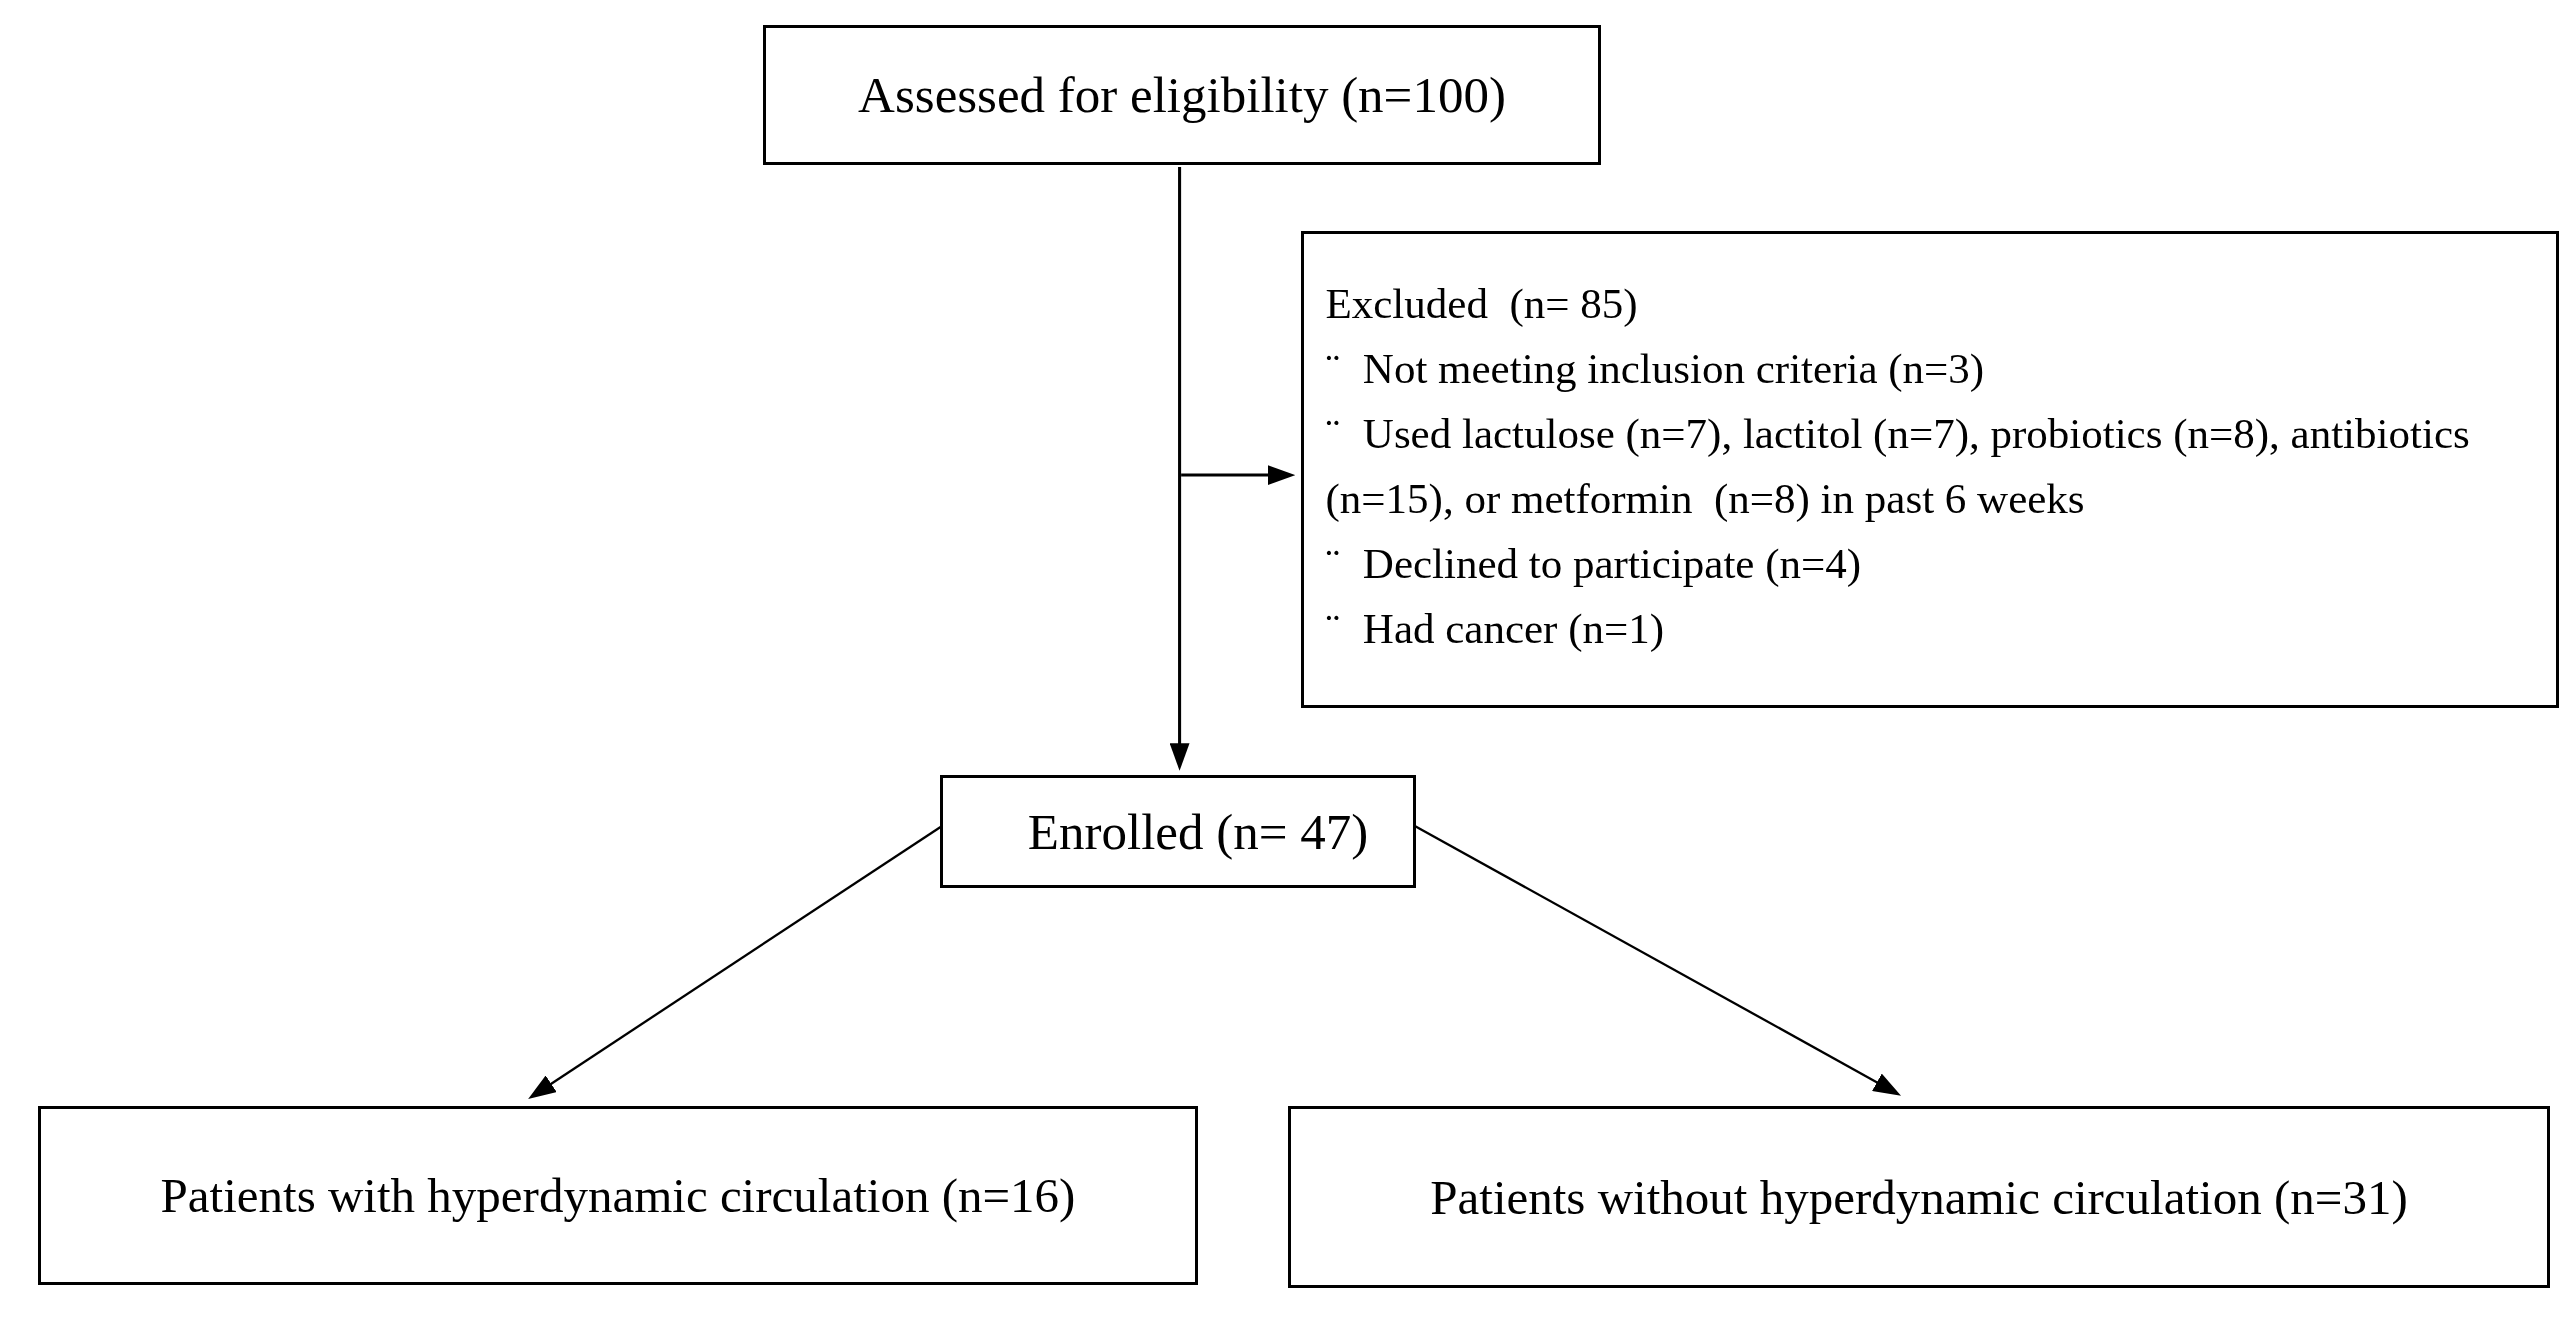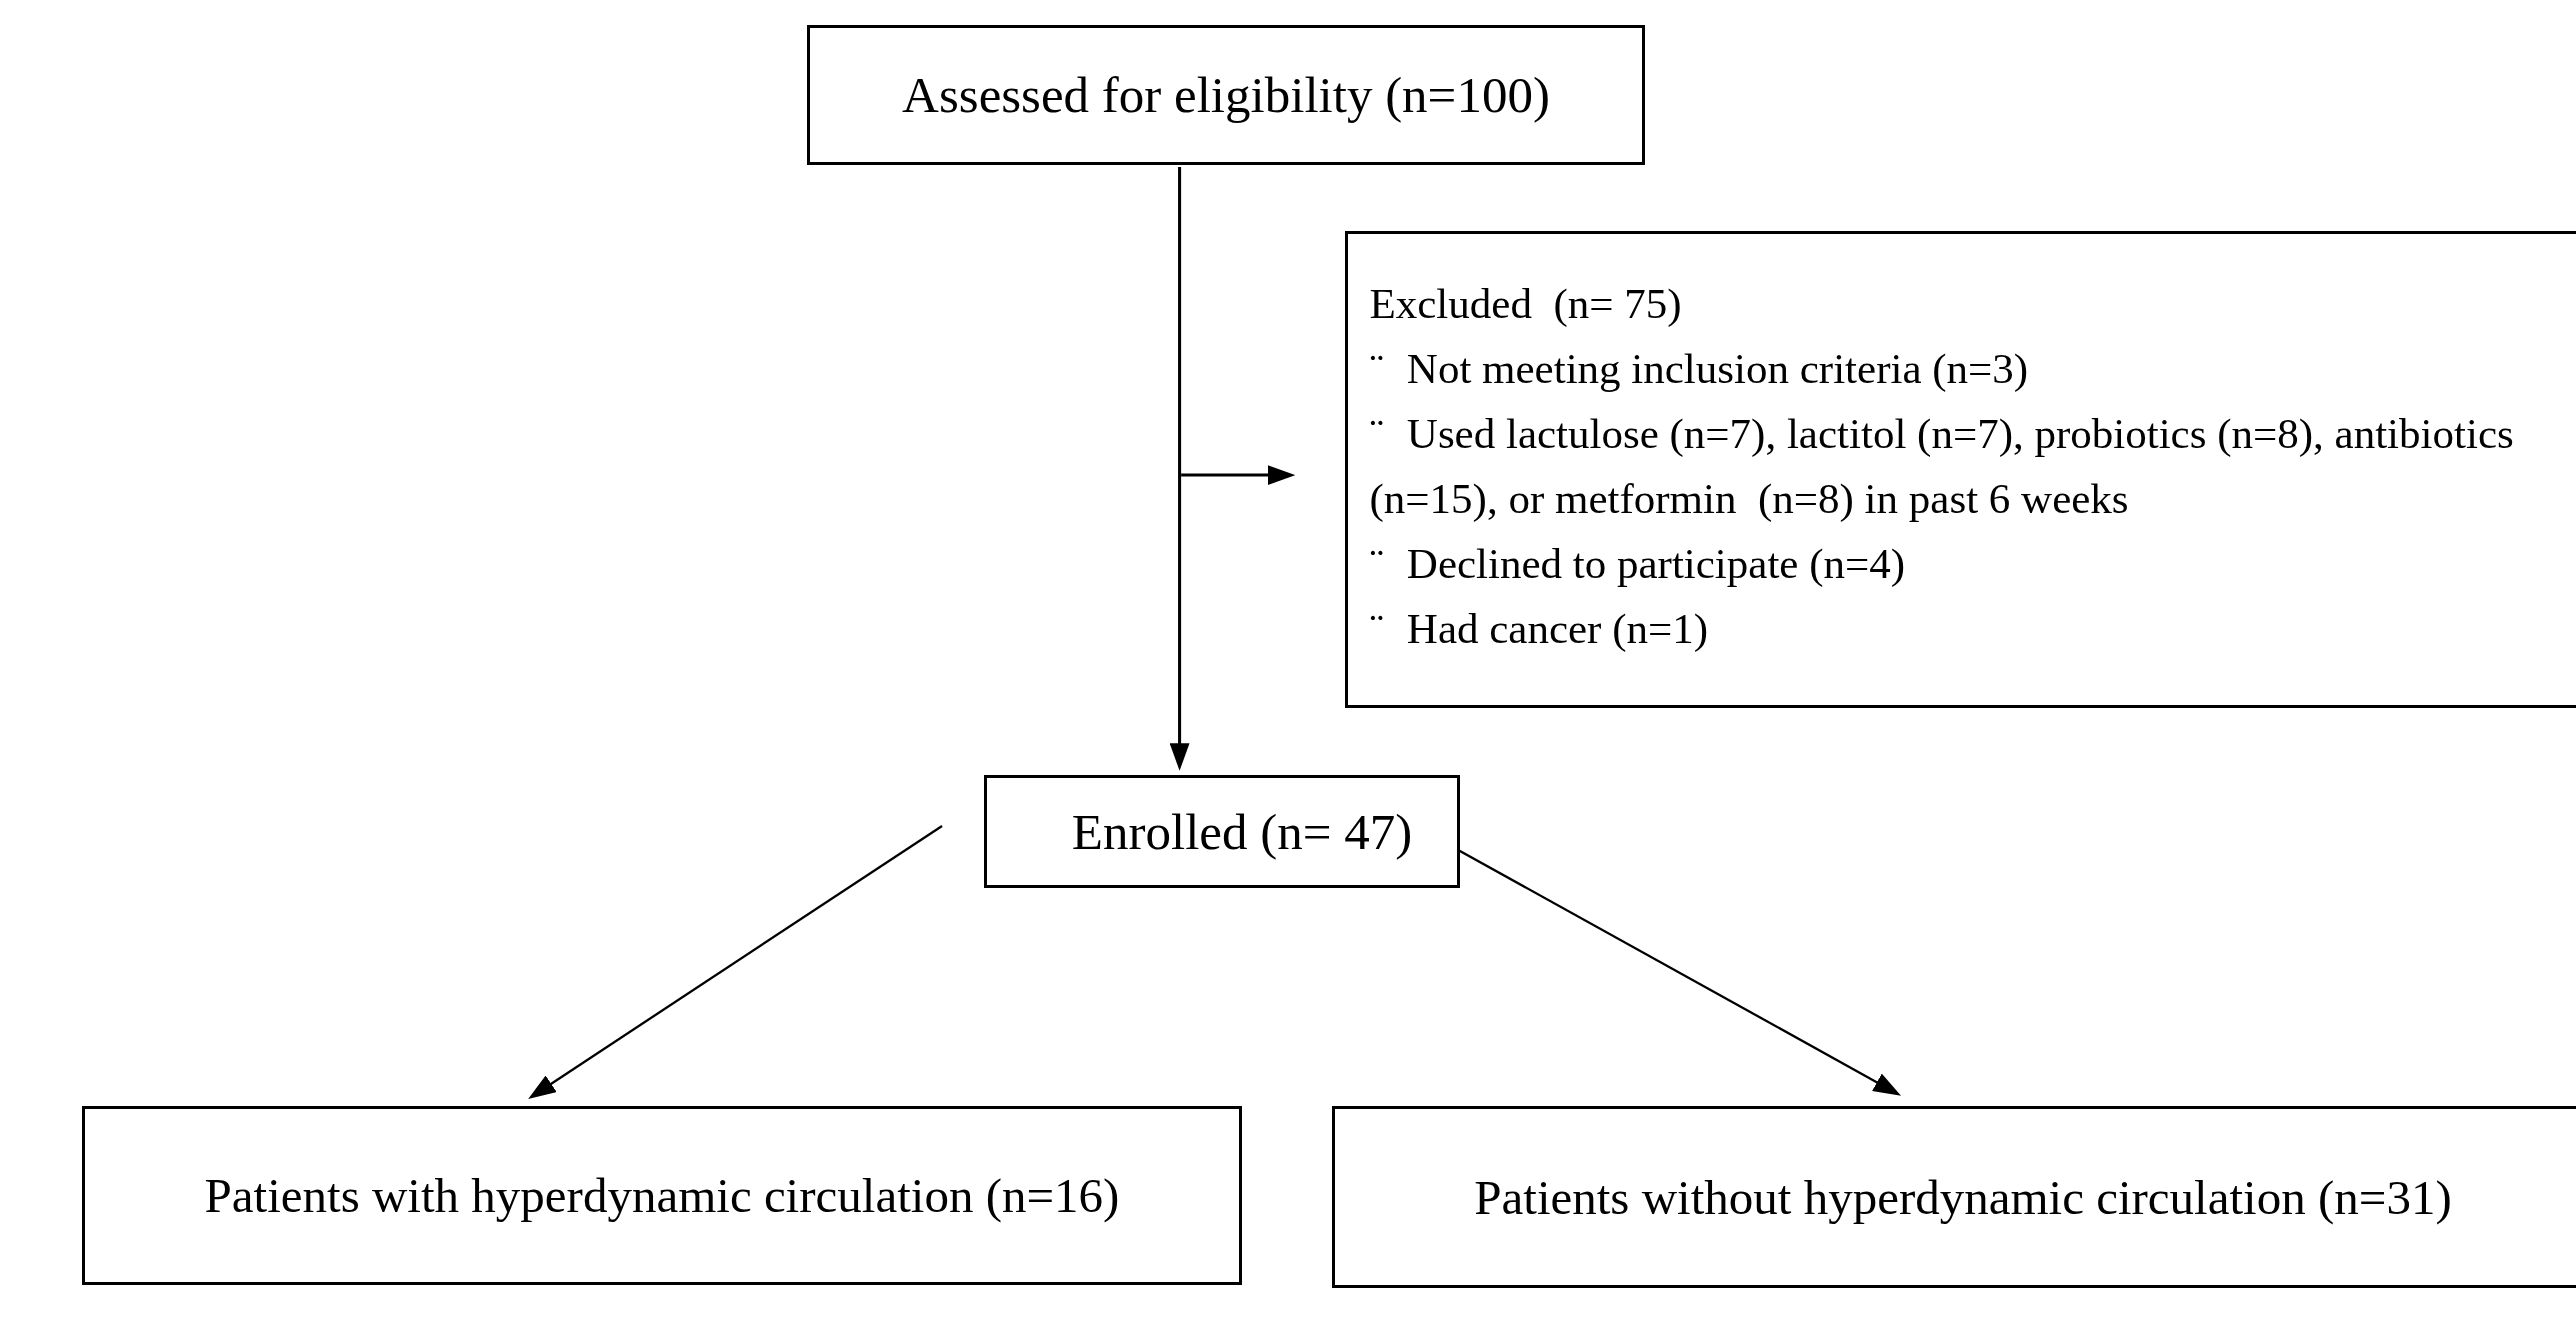--- a/index.html
+++ b/index.html
@@ -23,21 +23,20 @@
     top: 0;
     width: 2576px;
     height: 1324px;
     pointer-events: none;
   }
   .node {
     position: absolute;
     box-sizing: border-box;
     border: 3.8px solid #000000;
     background: #ffffff;
-    margin-left: 44px;
   }
   .node.centered {
     display: flex;
     align-items: center;
     justify-content: center;
     text-align: center;
   }
   #assessed-box {
     left: 763px; top: 25px; width: 838px; height: 140px;
     font-size: 51px;
@@ -85,21 +84,21 @@
     <line x1="1541" y1="620" x2="1655" y2="620" stroke="#000000" stroke-width="4" marker-end="url(#ah)"></line>
     <line x1="1229" y1="1078" x2="718" y2="1415" stroke="#000000" stroke-width="3" marker-end="url(#ah)"></line>
     <line x1="1846" y1="1078" x2="2450" y2="1413" stroke="#000000" stroke-width="3" marker-end="url(#ah)"></line>
   </svg>
 
   <div class="node centered" id="assessed-box">
     <span class="prewrap">Assessed for eligibility (n=100)</span>
   </div>
 
   <div class="node" id="excluded-box">
-    <div class="prewrap">Excluded  (n= 75)</div>
+    <div class="prewrap">Excluded  (n= 85)</div>
     <div class="excl-item"><span class="bullet">¨</span><span>Not meeting inclusion criteria (n=3)</span></div>
     <div class="excl-item"><span class="bullet">¨</span><span>Used lactulose (n=7), lactitol (n=7), probiotics (n=8), antibiotics (n=15), or metformin  (n=8) in past 6 weeks</span></div>
     <div class="excl-item"><span class="bullet">¨</span><span>Declined to participate (n=4)</span></div>
     <div class="excl-item"><span class="bullet">¨</span><span>Had cancer (n=1)</span></div>
   </div>
 
   <div class="node centered" id="enrolled-box">
     <span class="prewrap">Enrolled (n= 47)</span>
   </div>
 

